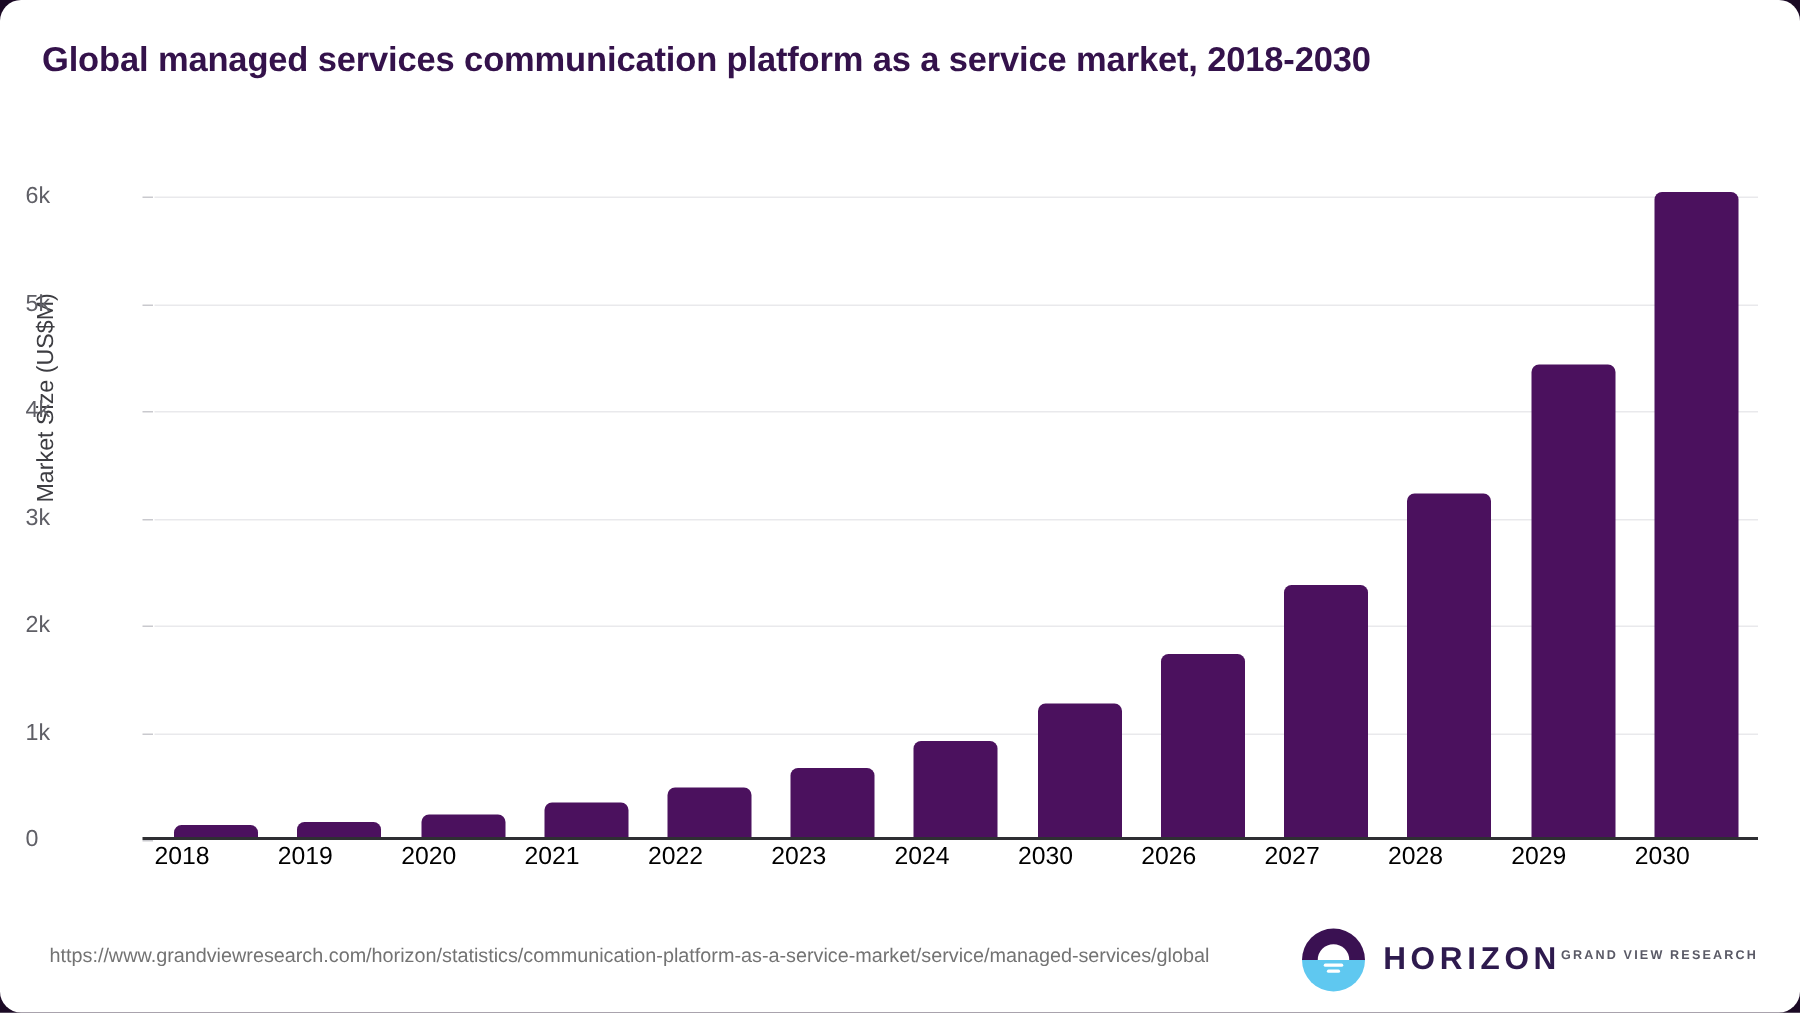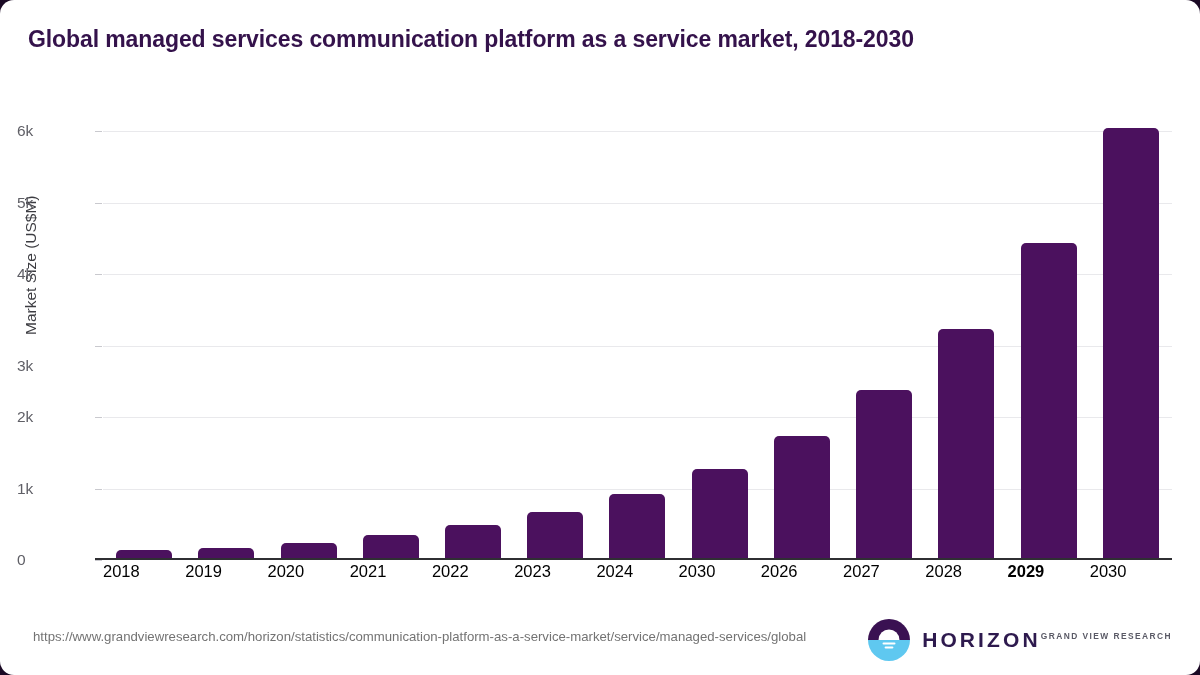--- a/index.html
+++ b/index.html
@@ -155,21 +155,21 @@
         <div class="gridline" style="top: 92.8571px;"></div>
         <div class="gridline" style="top: 21.4286px;"></div>
       </div>
     <div id="yticks">
         <div class="ytick" style="top: 450px;">0</div>
         <div class="ytick-mark" style="top: 450px;"></div>
         <div class="ytick" style="top: 378.571px;">1k</div>
         <div class="ytick-mark" style="top: 378.571px;"></div>
         <div class="ytick" style="top: 307.143px;">2k</div>
         <div class="ytick-mark" style="top: 307.143px;"></div>
-        <div class="ytick" style="top: 235.714px; margin-top: 20px;">3k</div>
+        <div class="ytick" style="top: 235.714px;">3k</div>
         <div class="ytick-mark" style="top: 235.714px;"></div>
         <div class="ytick" style="top: 164.286px;">4k</div>
         <div class="ytick-mark" style="top: 164.286px;"></div>
         <div class="ytick" style="top: 92.8571px;">5k</div>
         <div class="ytick-mark" style="top: 92.8571px;"></div>
         <div class="ytick" style="top: 21.4286px;">6k</div>
         <div class="ytick-mark" style="top: 21.4286px;"></div>
       </div>
     <div class="bars" id="bars">
         <div class="bar-slot" style="left: 0px; width: 82.2308px;">
@@ -218,21 +218,21 @@
         <div class="xtick" style="left: 82.2308px; width: 82.2308px; right: auto;">2019</div>
         <div class="xtick" style="left: 164.462px; width: 82.2308px; right: auto;">2020</div>
         <div class="xtick" style="left: 246.692px; width: 82.2308px; right: auto;">2021</div>
         <div class="xtick" style="left: 328.923px; width: 82.2308px; right: auto;">2022</div>
         <div class="xtick" style="left: 411.154px; width: 82.2308px; right: auto;">2023</div>
         <div class="xtick" style="left: 493.385px; width: 82.2308px; right: auto;">2024</div>
         <div class="xtick" style="left: 575.615px; width: 82.2308px; right: auto;">2030</div>
         <div class="xtick" style="left: 657.846px; width: 82.2308px; right: auto;">2026</div>
         <div class="xtick" style="left: 740.077px; width: 82.2308px; right: auto;">2027</div>
         <div class="xtick" style="left: 822.308px; width: 82.2308px; right: auto;">2028</div>
-        <div class="xtick" style="left: 904.538px; width: 82.2308px; right: auto; font-weight: bold;">2029</div>
+        <div class="xtick" style="left: 904.538px; width: 82.2308px; right: auto;">2029</div>
         <div class="xtick" style="left: 986.769px; width: 82.2308px; right: auto;">2030</div>
       </div>
   </div>
 
   <div class="footer-url">https://www.grandviewresearch.com/horizon/statistics/communication-platform-as-a-service-market/service/managed-services/global</div>
 
   <div class="logo">
     <svg class="logo-mark" viewBox="0 0 44 44">
       <defs>
         <clipPath id="circClip">

